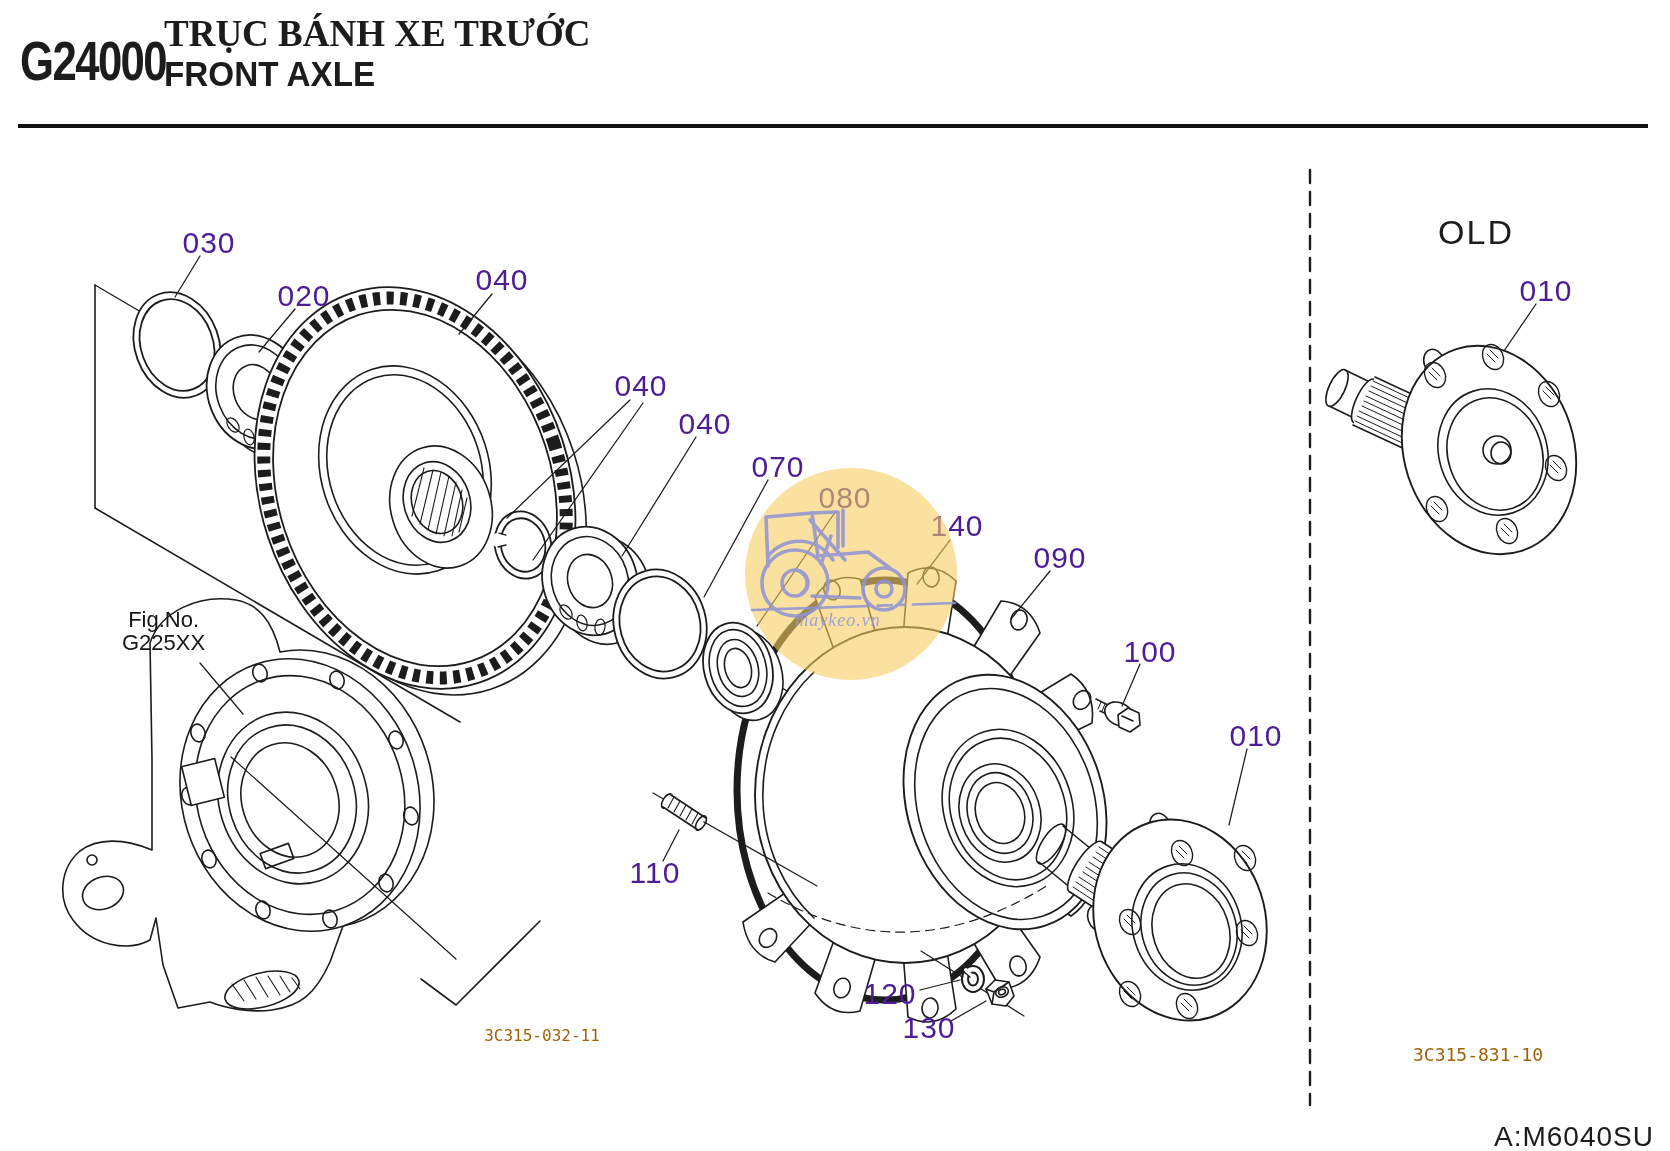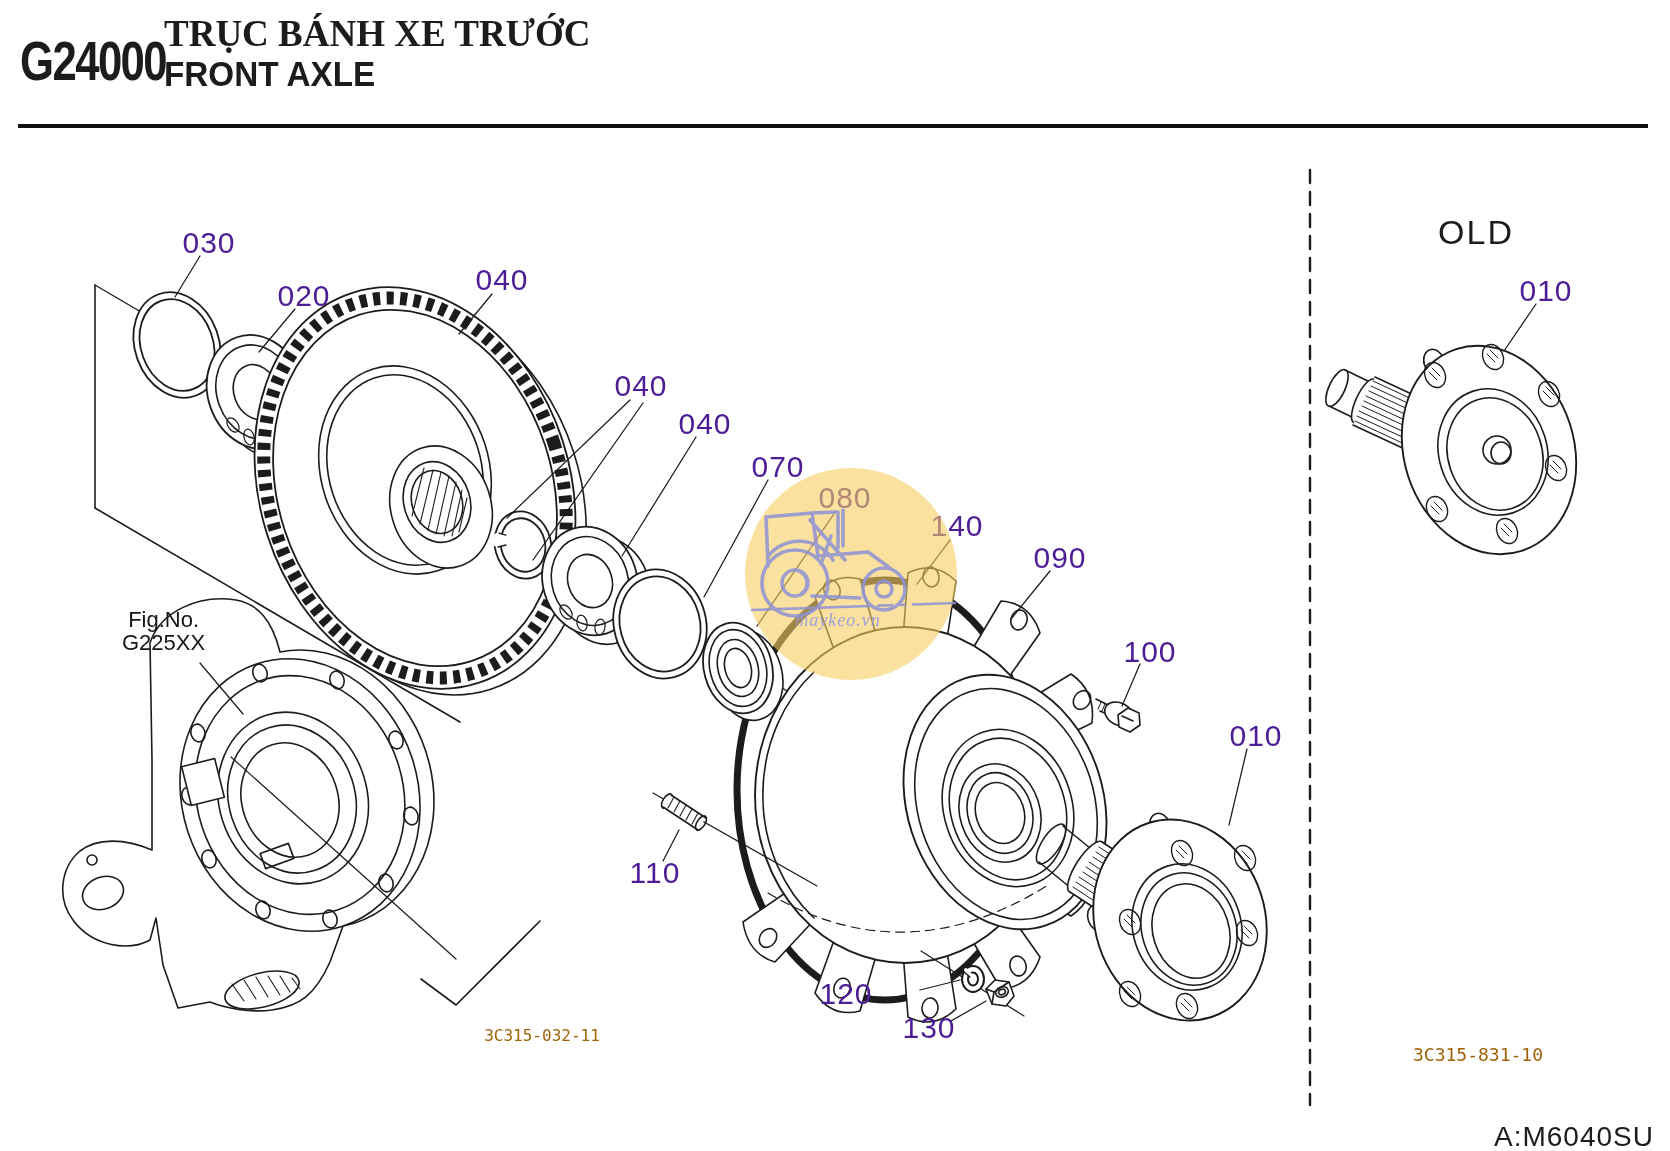--- a/index.html
+++ b/index.html
@@ -295,21 +295,21 @@
   <span class="callout" style="left:502px;top:280px">040</span>
   <span class="callout" style="left:641px;top:386px">040</span>
   <span class="callout" style="left:705px;top:424px">040</span>
   <span class="callout" style="left:778px;top:467px">070</span>
   <span class="callout" style="left:845px;top:498px">080</span>
   <span class="callout" style="left:957px;top:526px">140</span>
   <span class="callout" style="left:1060px;top:558px">090</span>
   <span class="callout" style="left:1150px;top:652px">100</span>
   <span class="callout" style="left:1256px;top:736px">010</span>
   <span class="callout" style="left:655px;top:873px">110</span>
-  <span class="callout" style="left:846px;top:994px">120</span>
+  <span class="callout" style="left:890px;top:994px">120</span>
   <span class="callout" style="left:929px;top:1028px">130</span>
   <span class="callout" style="left:1546px;top:291px">010</span>
 
   <div class="abs fig-no">
     <div>Fig.No.</div>
     <div>G225XX</div>
   </div>
   <span class="small-code" style="left:542px;top:1035px;font-size:16px">3C315-032-11</span>
   <span class="small-code" style="left:1478px;top:1054px;font-size:18px">3C315-831-10</span>
   <span class="abs old-label">OLD</span>

